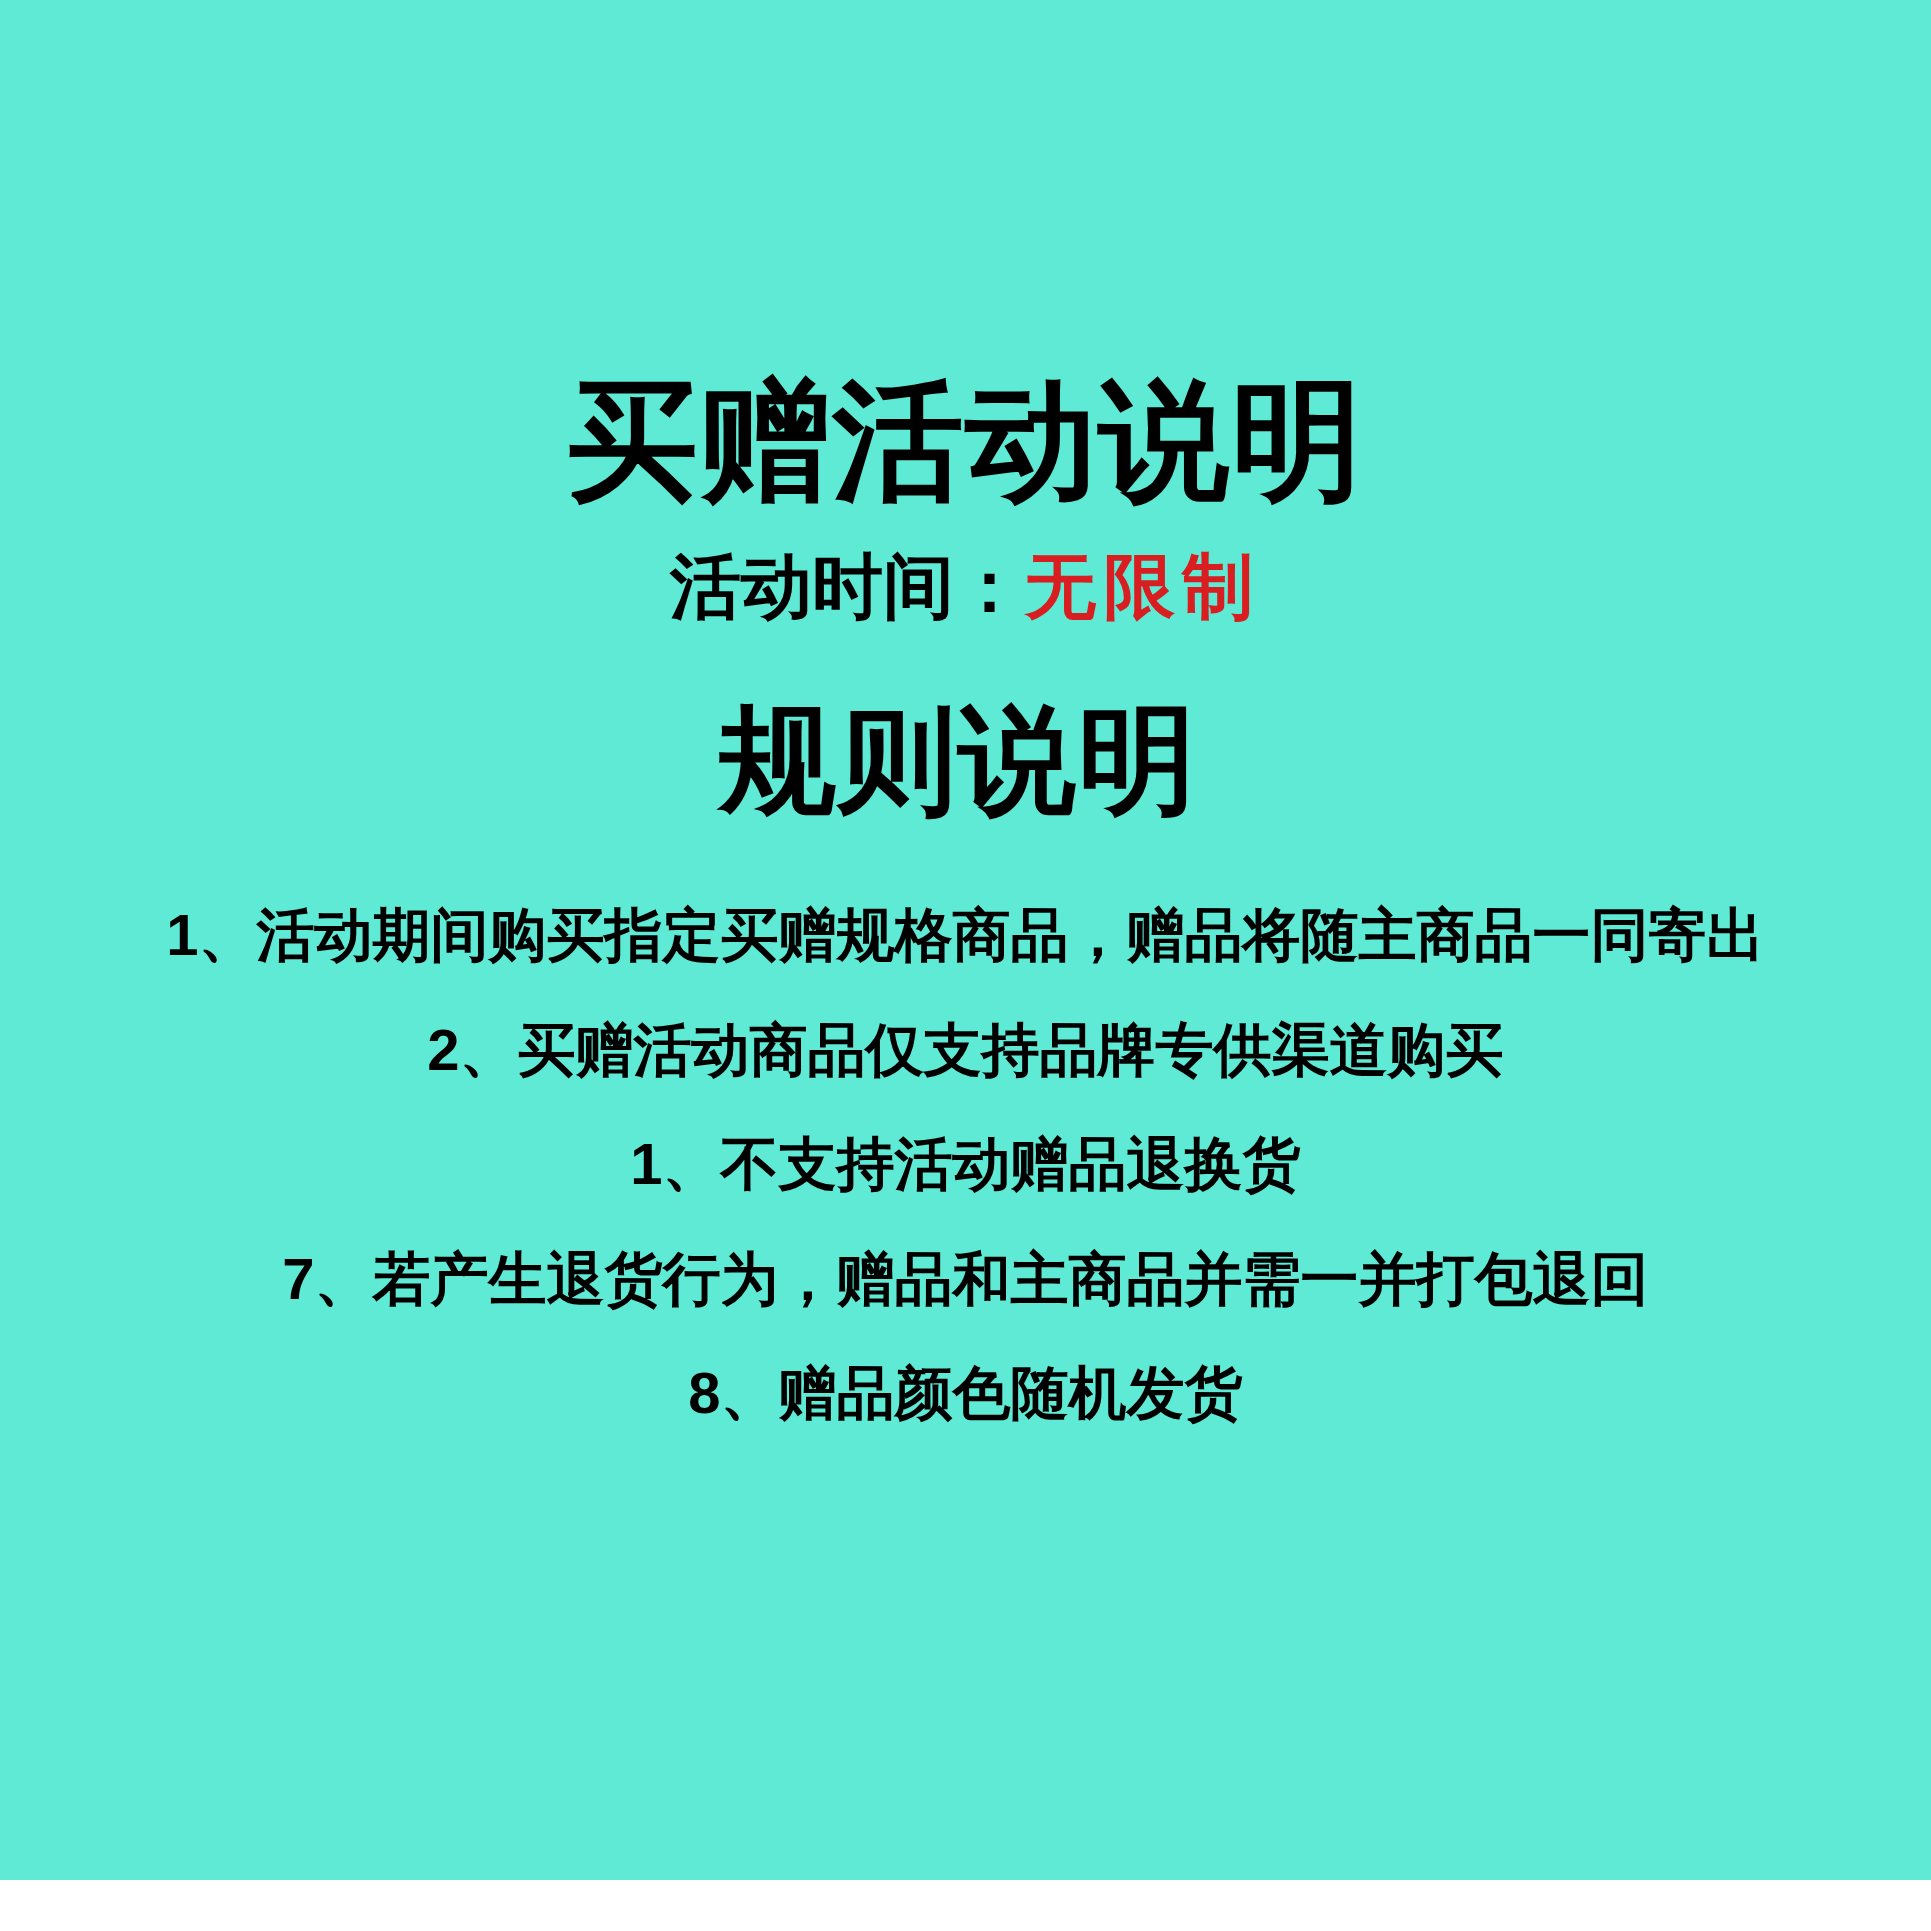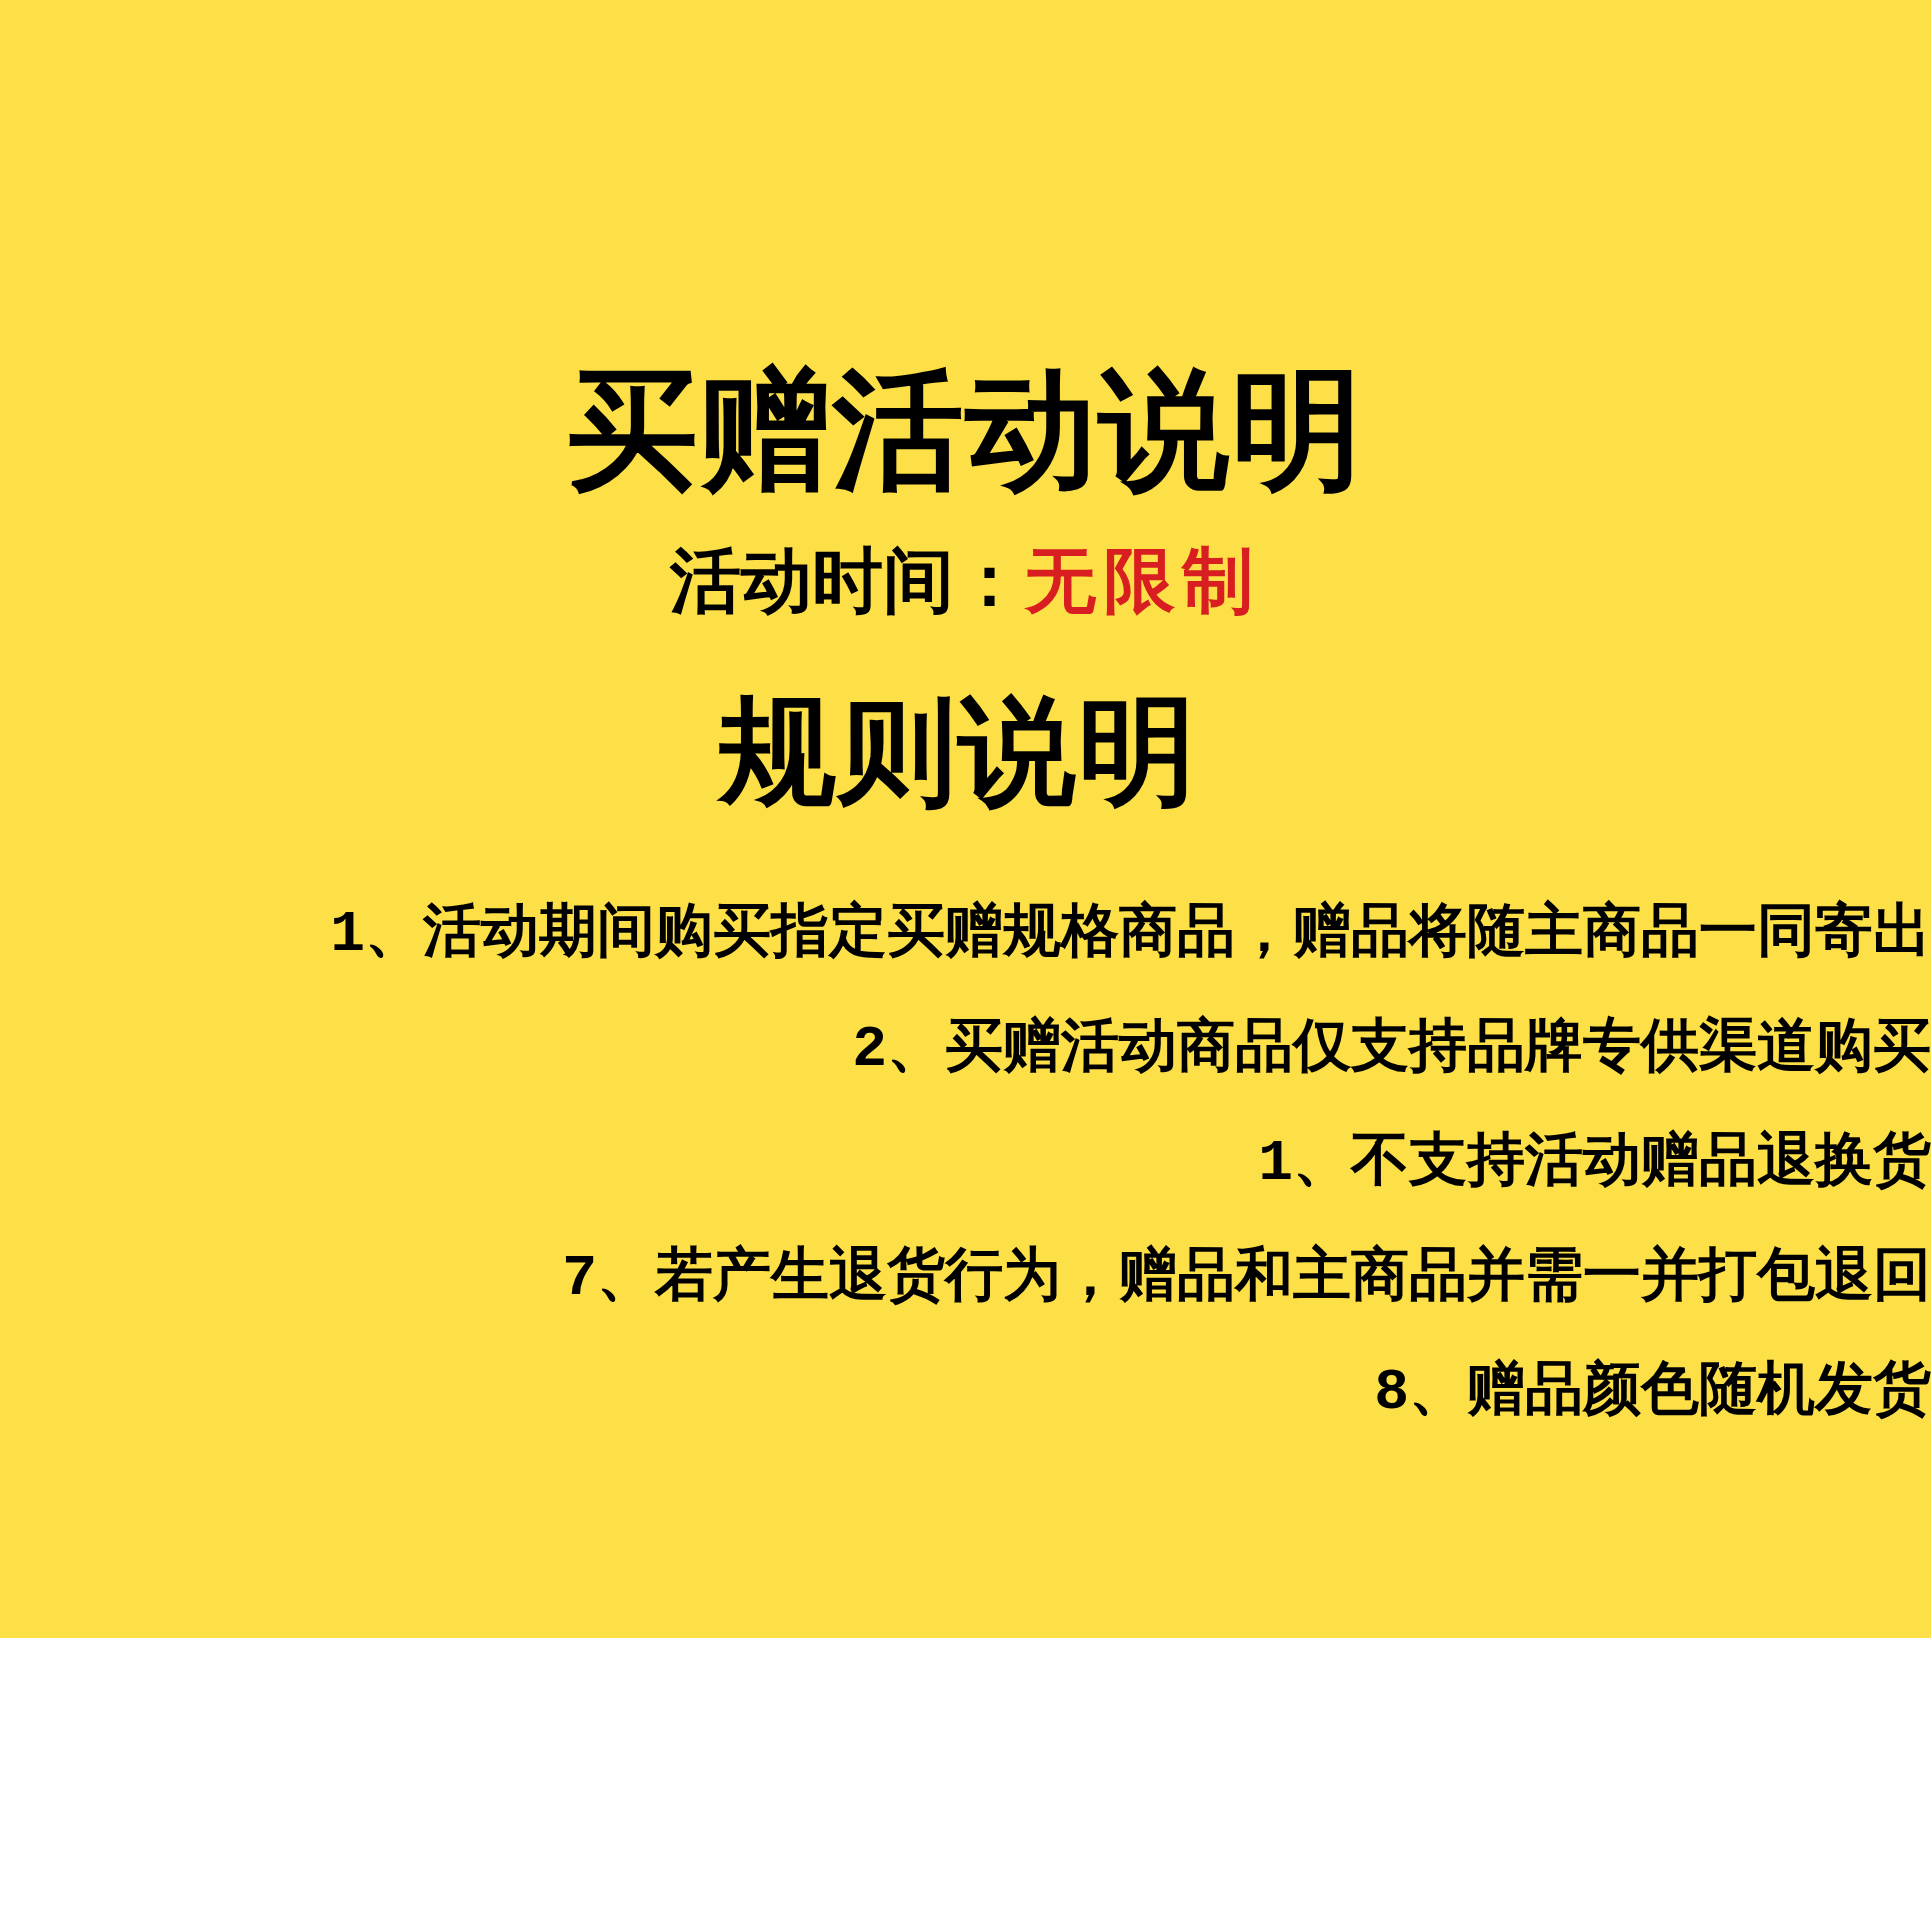--- a/index.html
+++ b/index.html
@@ -3,24 +3,24 @@
 <meta charset="utf-8">
 <style>
   html, body {
     margin: 0;
     padding: 0;
     background: #ffffff;
   }
   .page {
     position: relative;
     width: 1931px;
-    height: 1638px;
-    background: #fde047;
+    height: 1880px;
+    background: #5eead4;
     overflow: hidden;
-    font-family: Liberation Mono, monospace;
+    font-family: Liberation Sans, sans-serif;
     font-weight: bold;
     color: #000000;
     text-align: center;
   }
   .content {
     padding-top: 362px;
   }
   .main-title {
     margin: 0;
     font-size: 131px;
@@ -50,21 +50,20 @@
     margin: 0;
     padding: 0;
     list-style: none;
   }
   .rule-item {
     margin: 45px 0 0 0;
     font-size: 58px;
     line-height: 1.2;
     color: #000000;
     white-space: nowrap;
-    text-align: right;
   }
   .rule-item:first-child {
     margin-top: 68px;
   }
 </style>
 </head>
 <body>
 
 <div class="page">
   <div class="content">

